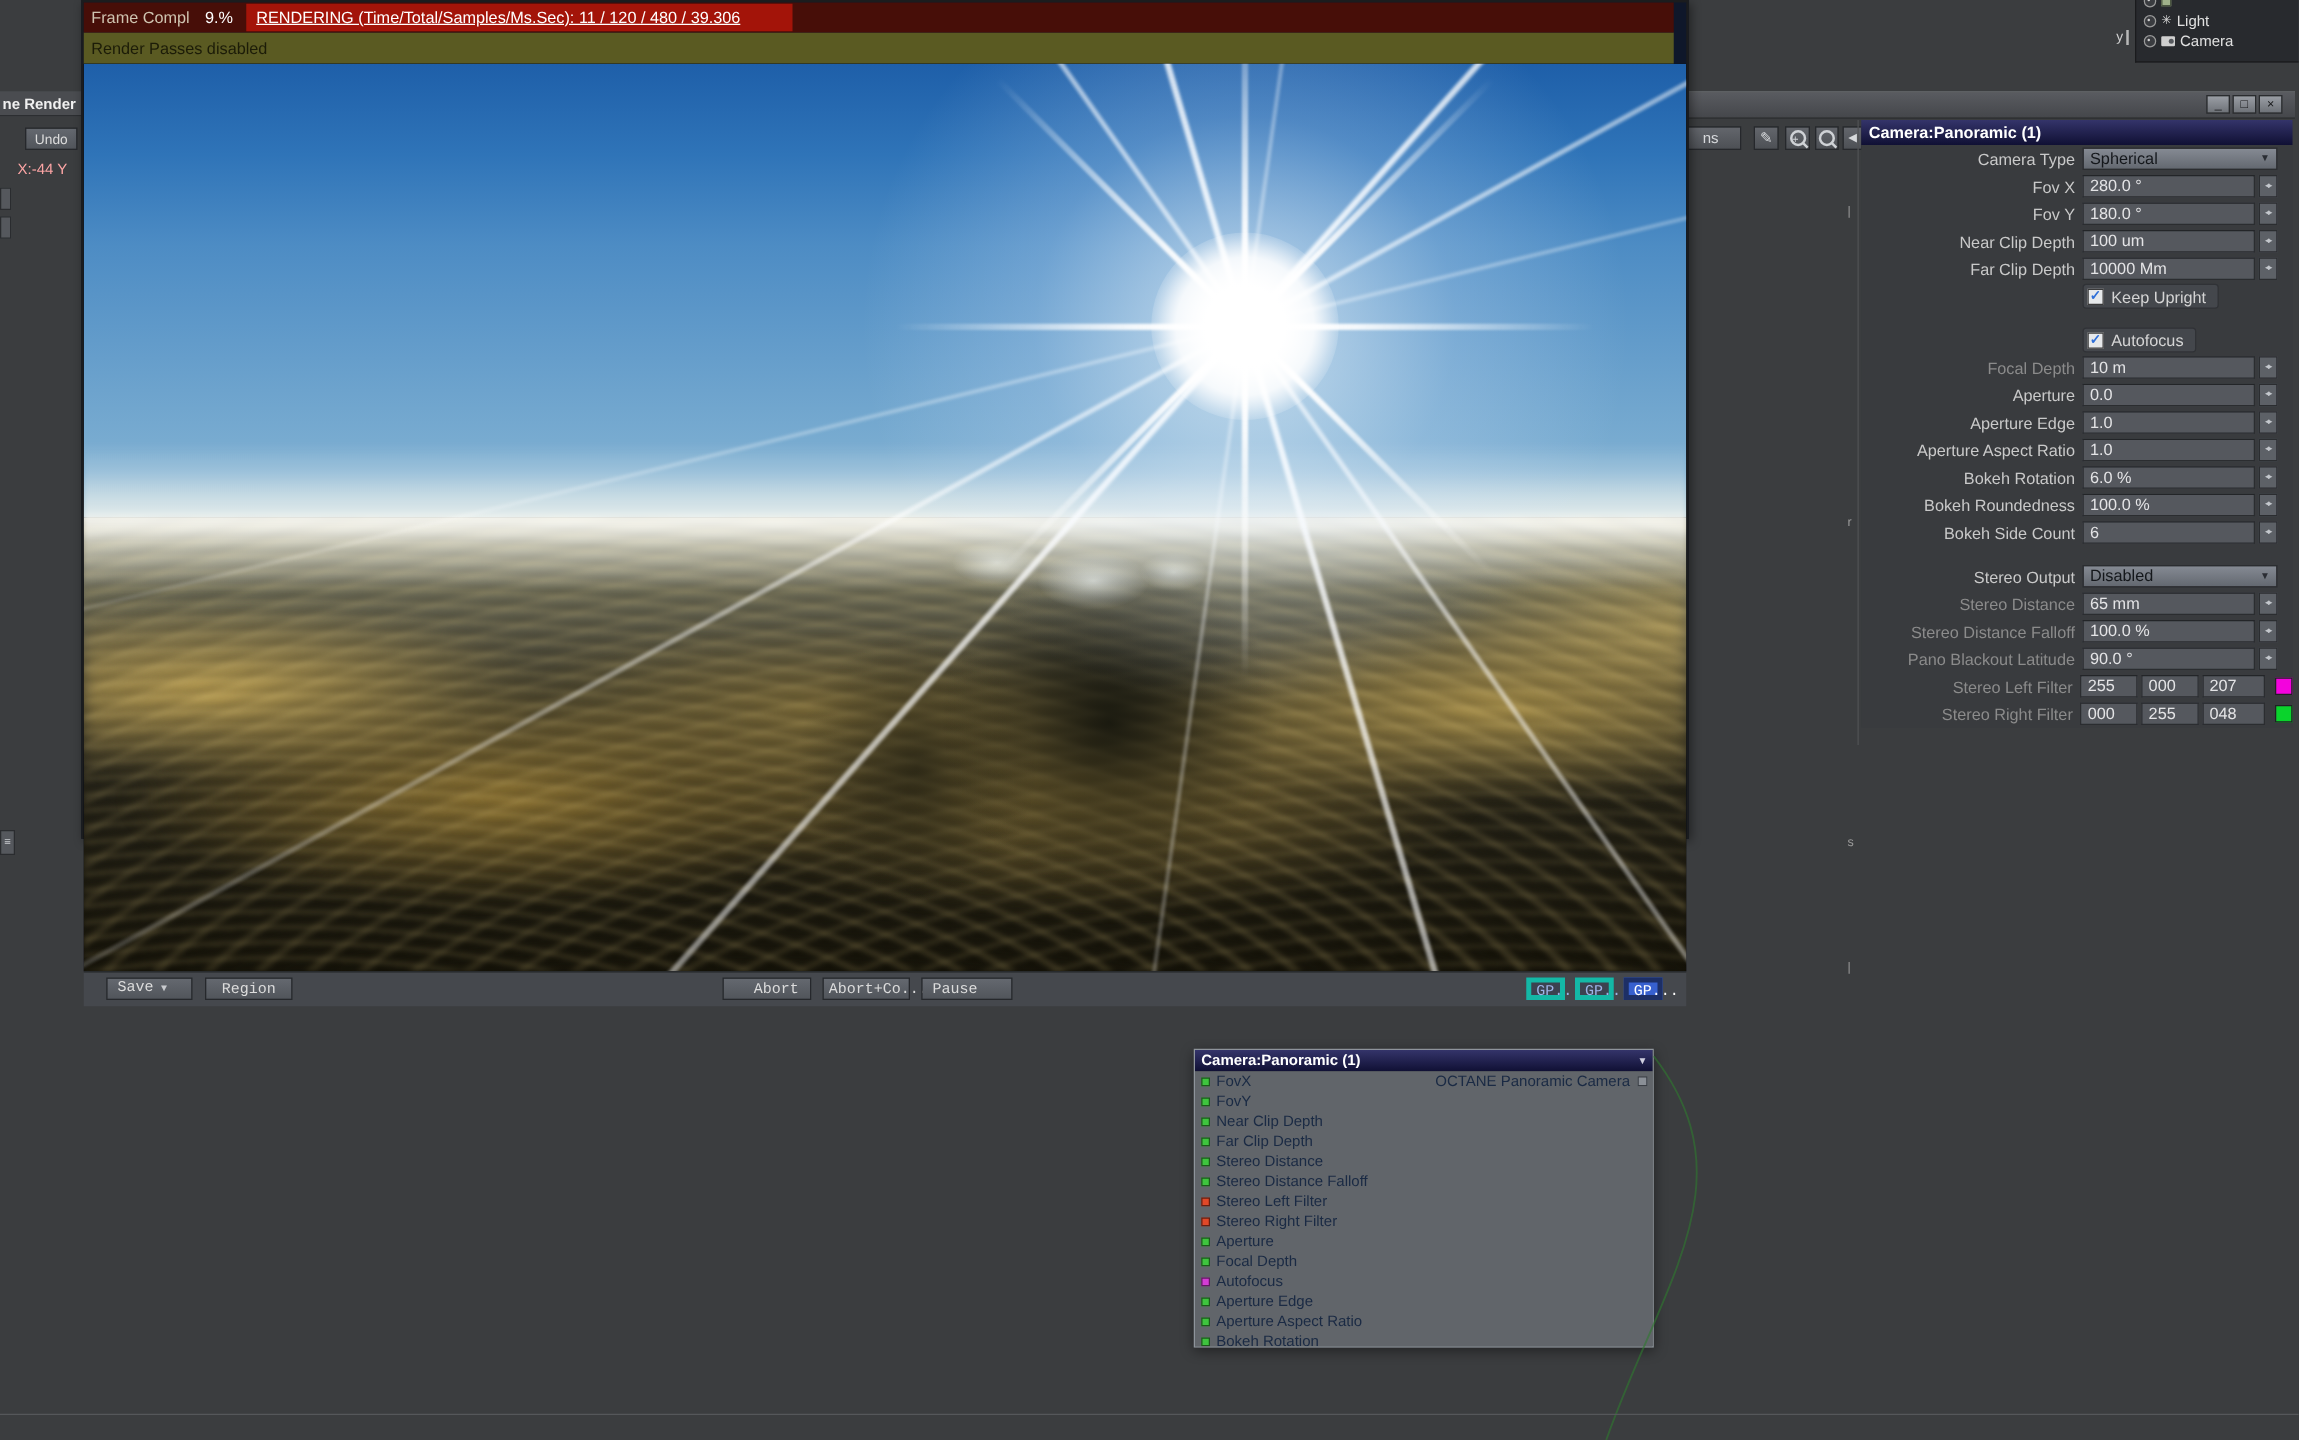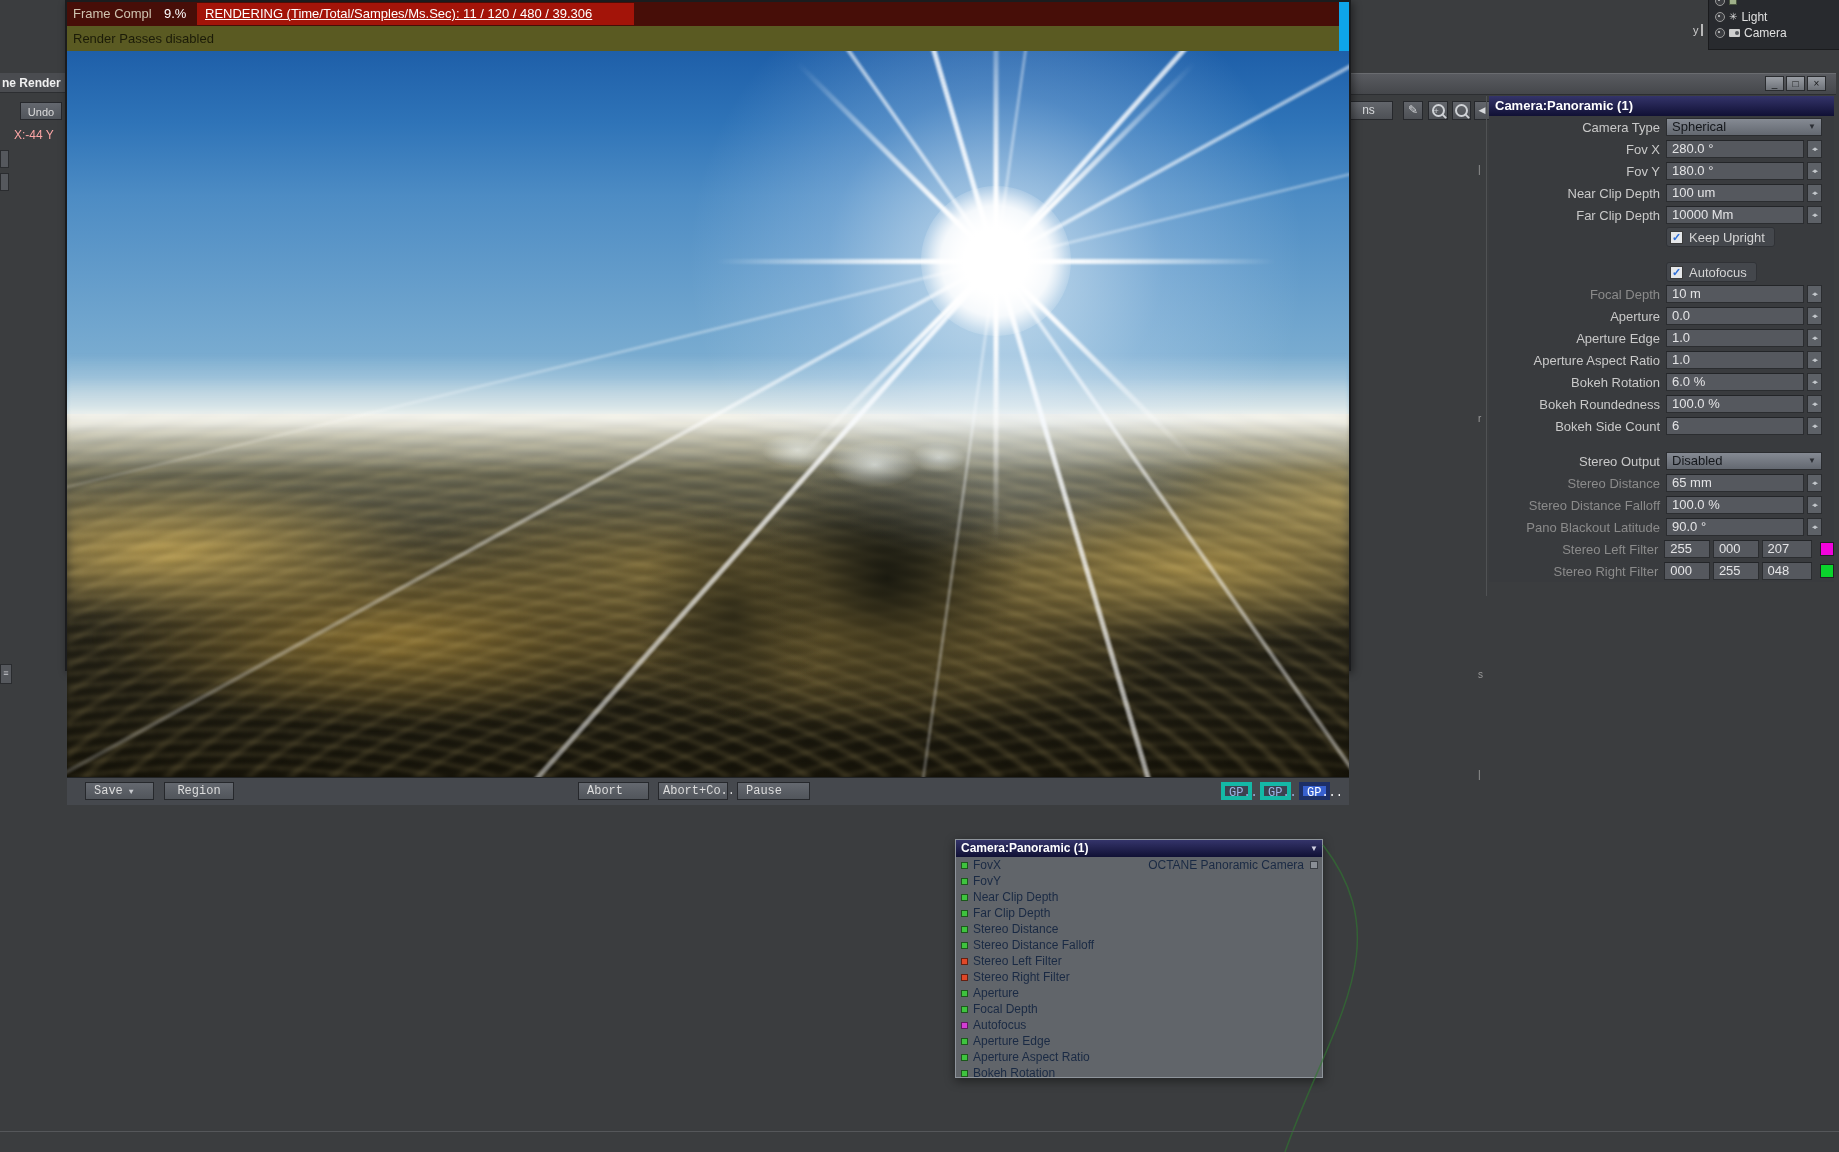--- a/index.html
+++ b/index.html
@@ -39,21 +39,21 @@
   .undo-btn{
     position:absolute;left:20px;top:102px;width:42px;height:18px;
     background:linear-gradient(#64686f,#51555b);border:1px solid #26282c;
     color:#dcdcdc;font-size:11px;line-height:16px;text-align:center;box-sizing:border-box;
   }
   .coords{position:absolute;left:14px;top:128px;color:#fca5a5;font-size:12px;}
   .tiny-box{position:absolute;background:#55585d;border:1px solid #2a2c2f;box-sizing:border-box;color:#c9ccd0;font-size:9px;line-height:16px;text-align:center;}
   
   .render-window{
     position:absolute;left:65px;top:0;width:1286px;height:671px;
-    background:#0ea5e9;border:2px solid #1b1c1e;box-sizing:border-box;
+    background:#0f172a;border:2px solid #1b1c1e;box-sizing:border-box;
     box-shadow:2px 2px 8px rgba(0,0,0,.45);
   }
   .status-red{
     position:relative;height:24px;width:calc(100% - 10px);
     background:#470e08;overflow:hidden;
   }
   .frame-label{position:absolute;left:6px;top:4px;color:#cfc3b0;font-size:13px;}
   .frame-value{position:absolute;left:97px;top:4px;color:#ffffff;font-size:13px;}
   .render-progress{
     position:absolute;left:130px;top:1px;width:437px;height:22px;
@@ -241,21 +241,21 @@
     <div class="spike" style="transform:rotate(0deg);"></div>
     <div class="spike" style="transform:rotate(90deg);"></div>
     <div class="spike" style="transform:rotate(45deg);"></div>
     <div class="spike" style="transform:rotate(135deg);"></div>
     <div class="sun-core"></div>
   </div>
 
   <div class="controls-bar">
     <button class="ctl-btn" style="left:18px;width:69px;text-align:left;padding-left:8px;"><span>Save</span><span class="dd-mini">▼</span></button>
     <button class="ctl-btn" style="left:97px;width:70px;">Region</button>
-    <button class="ctl-btn" style="left:511px;width:71px;text-align:left;padding-left:8px;">Abort</button>
+    <button class="ctl-btn" style="left:511px;width:71px;text-align:left;padding-left:24px;">Abort</button>
     <button class="ctl-btn" style="left:591px;width:70px;">Abort+Co...</button>
     <button class="ctl-btn" style="left:670px;width:73px;text-align:left;padding-left:8px;">Pause</button>
     <div class="gp-wrap">
         <button class="ctl-btn gp-btn">GP...</button>
         <button class="ctl-btn gp-btn">GP...</button>
         <button class="ctl-btn gp-btn selected">GP...</button>
       </div>
   </div>
 </div>
 

